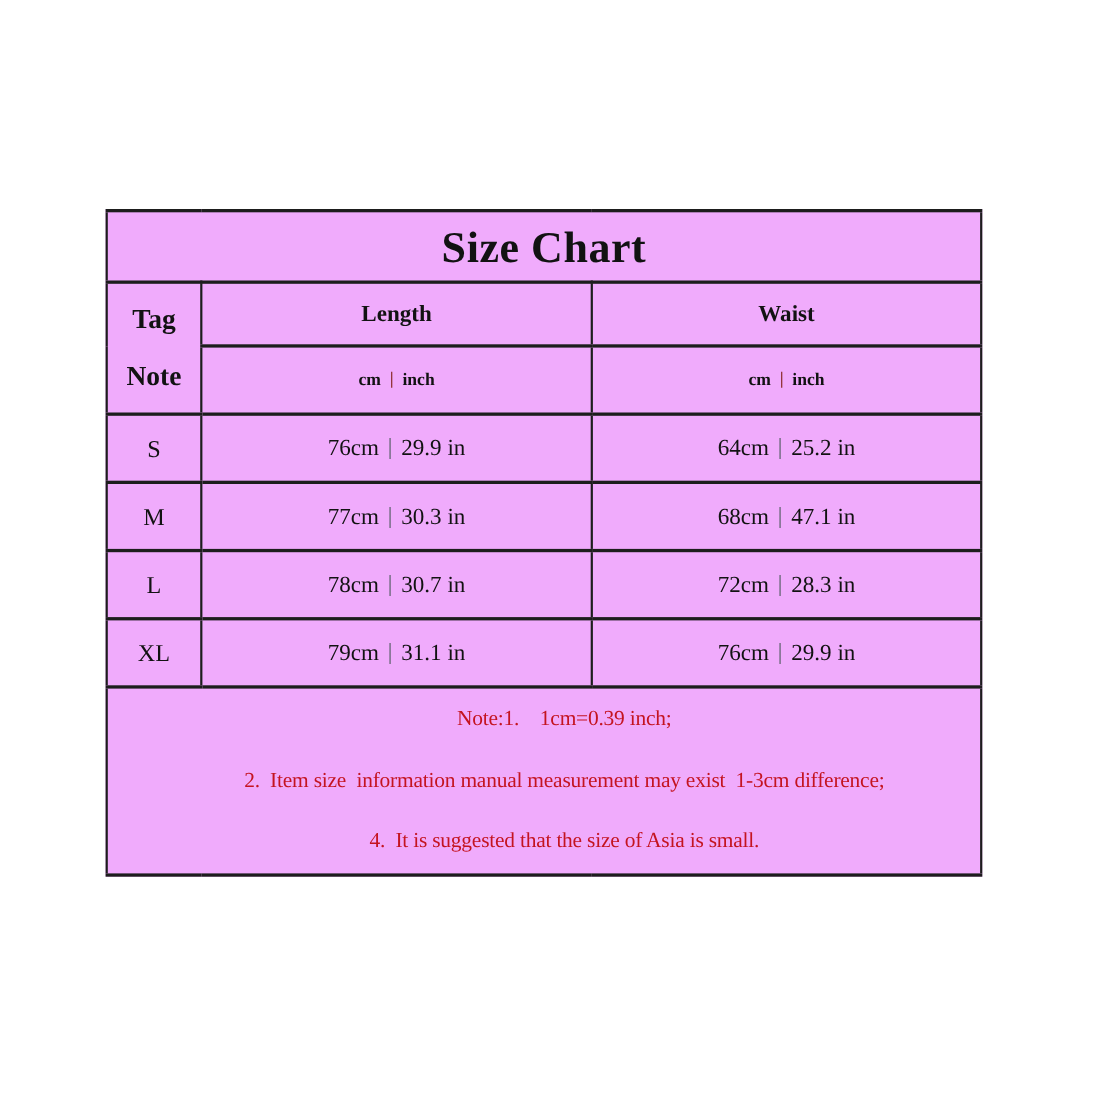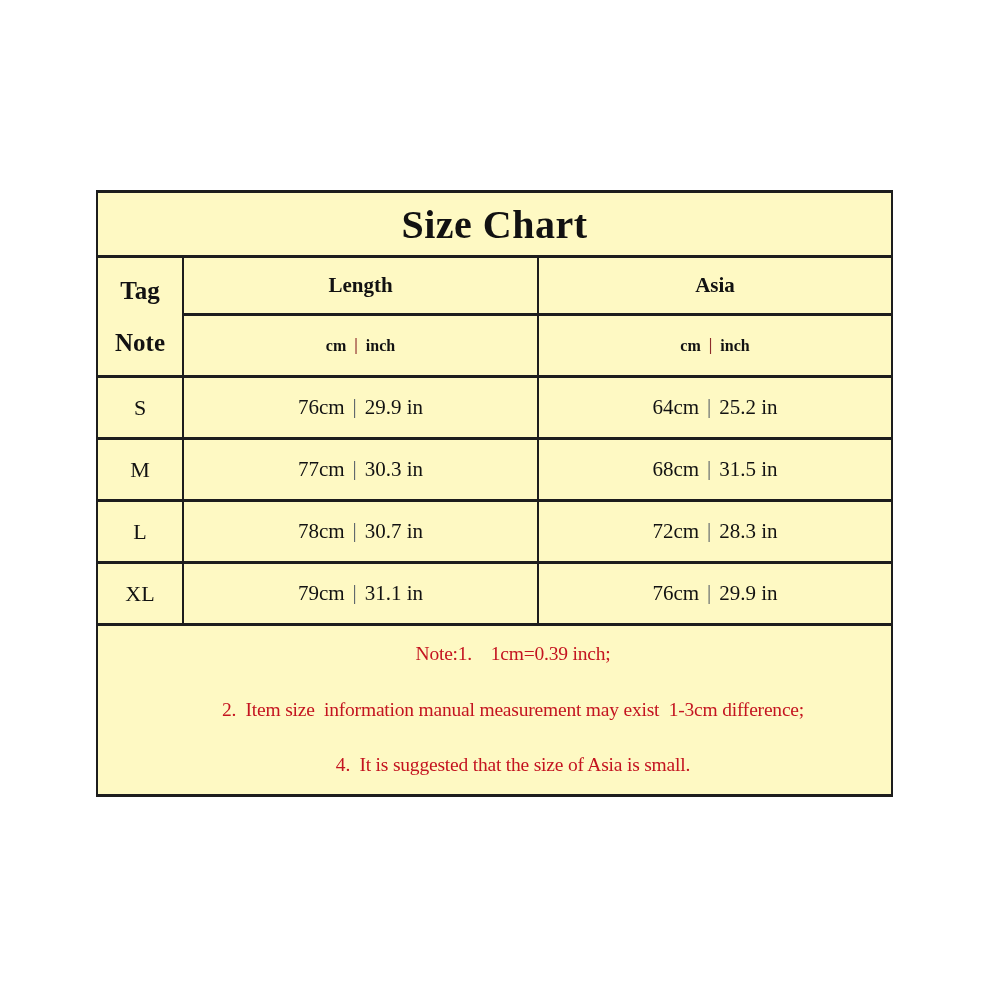--- a/index.html
+++ b/index.html
@@ -20,21 +20,21 @@
   }
   .size-chart-wrap {
     position: absolute;
     left: 96px;
     top: 190px;
   }
   table.size-chart {
     border-collapse: collapse;
     table-layout: fixed;
     width: 795px;
-    background: #fef9c3;
+    background: #f0abfc;
   }
   table.size-chart td {
     border: 2px solid #1d1d1d;
     border-top-width: 3px;
     border-bottom-width: 3px;
     text-align: center;
     vertical-align: middle;
     padding: 0;
     overflow: hidden;
   }
@@ -113,21 +113,21 @@
           <td class="title-cell" colspan="3">Size Chart</td>
         </tr>
         <tr>
           <td class="tagsize-cell" rowspan="2">
             <div class="tagsize-inner">
               <div>Tag</div>
               <div>Note</div>
             </div>
           </td>
           <td class="col-header-cell">Length</td>
-          <td class="col-header-cell">Asia</td>
+          <td class="col-header-cell">Waist</td>
         </tr>
         <tr>
           <td class="unit-header-cell">
             <span>cm</span><span class="pipe pipe-header">|</span><span>inch</span>
           </td>
           <td class="unit-header-cell">
             <span>cm</span><span class="pipe pipe-header">|</span><span>inch</span>
           </td>
         </tr>
 
@@ -140,21 +140,21 @@
             <span>64cm</span><span class="pipe pipe-data">|</span><span>25.2 in</span>
           </td>
         </tr>
 
         <tr>
           <td class="size-cell">M</td>
           <td class="value-cell">
             <span>77cm</span><span class="pipe pipe-data">|</span><span>30.3 in</span>
           </td>
           <td class="value-cell">
-            <span>68cm</span><span class="pipe pipe-data">|</span><span>31.5 in</span>
+            <span>68cm</span><span class="pipe pipe-data">|</span><span>47.1 in</span>
           </td>
         </tr>
 
         <tr>
           <td class="size-cell">L</td>
           <td class="value-cell">
             <span>78cm</span><span class="pipe pipe-data">|</span><span>30.7 in</span>
           </td>
           <td class="value-cell">
             <span>72cm</span><span class="pipe pipe-data">|</span><span>28.3 in</span>

